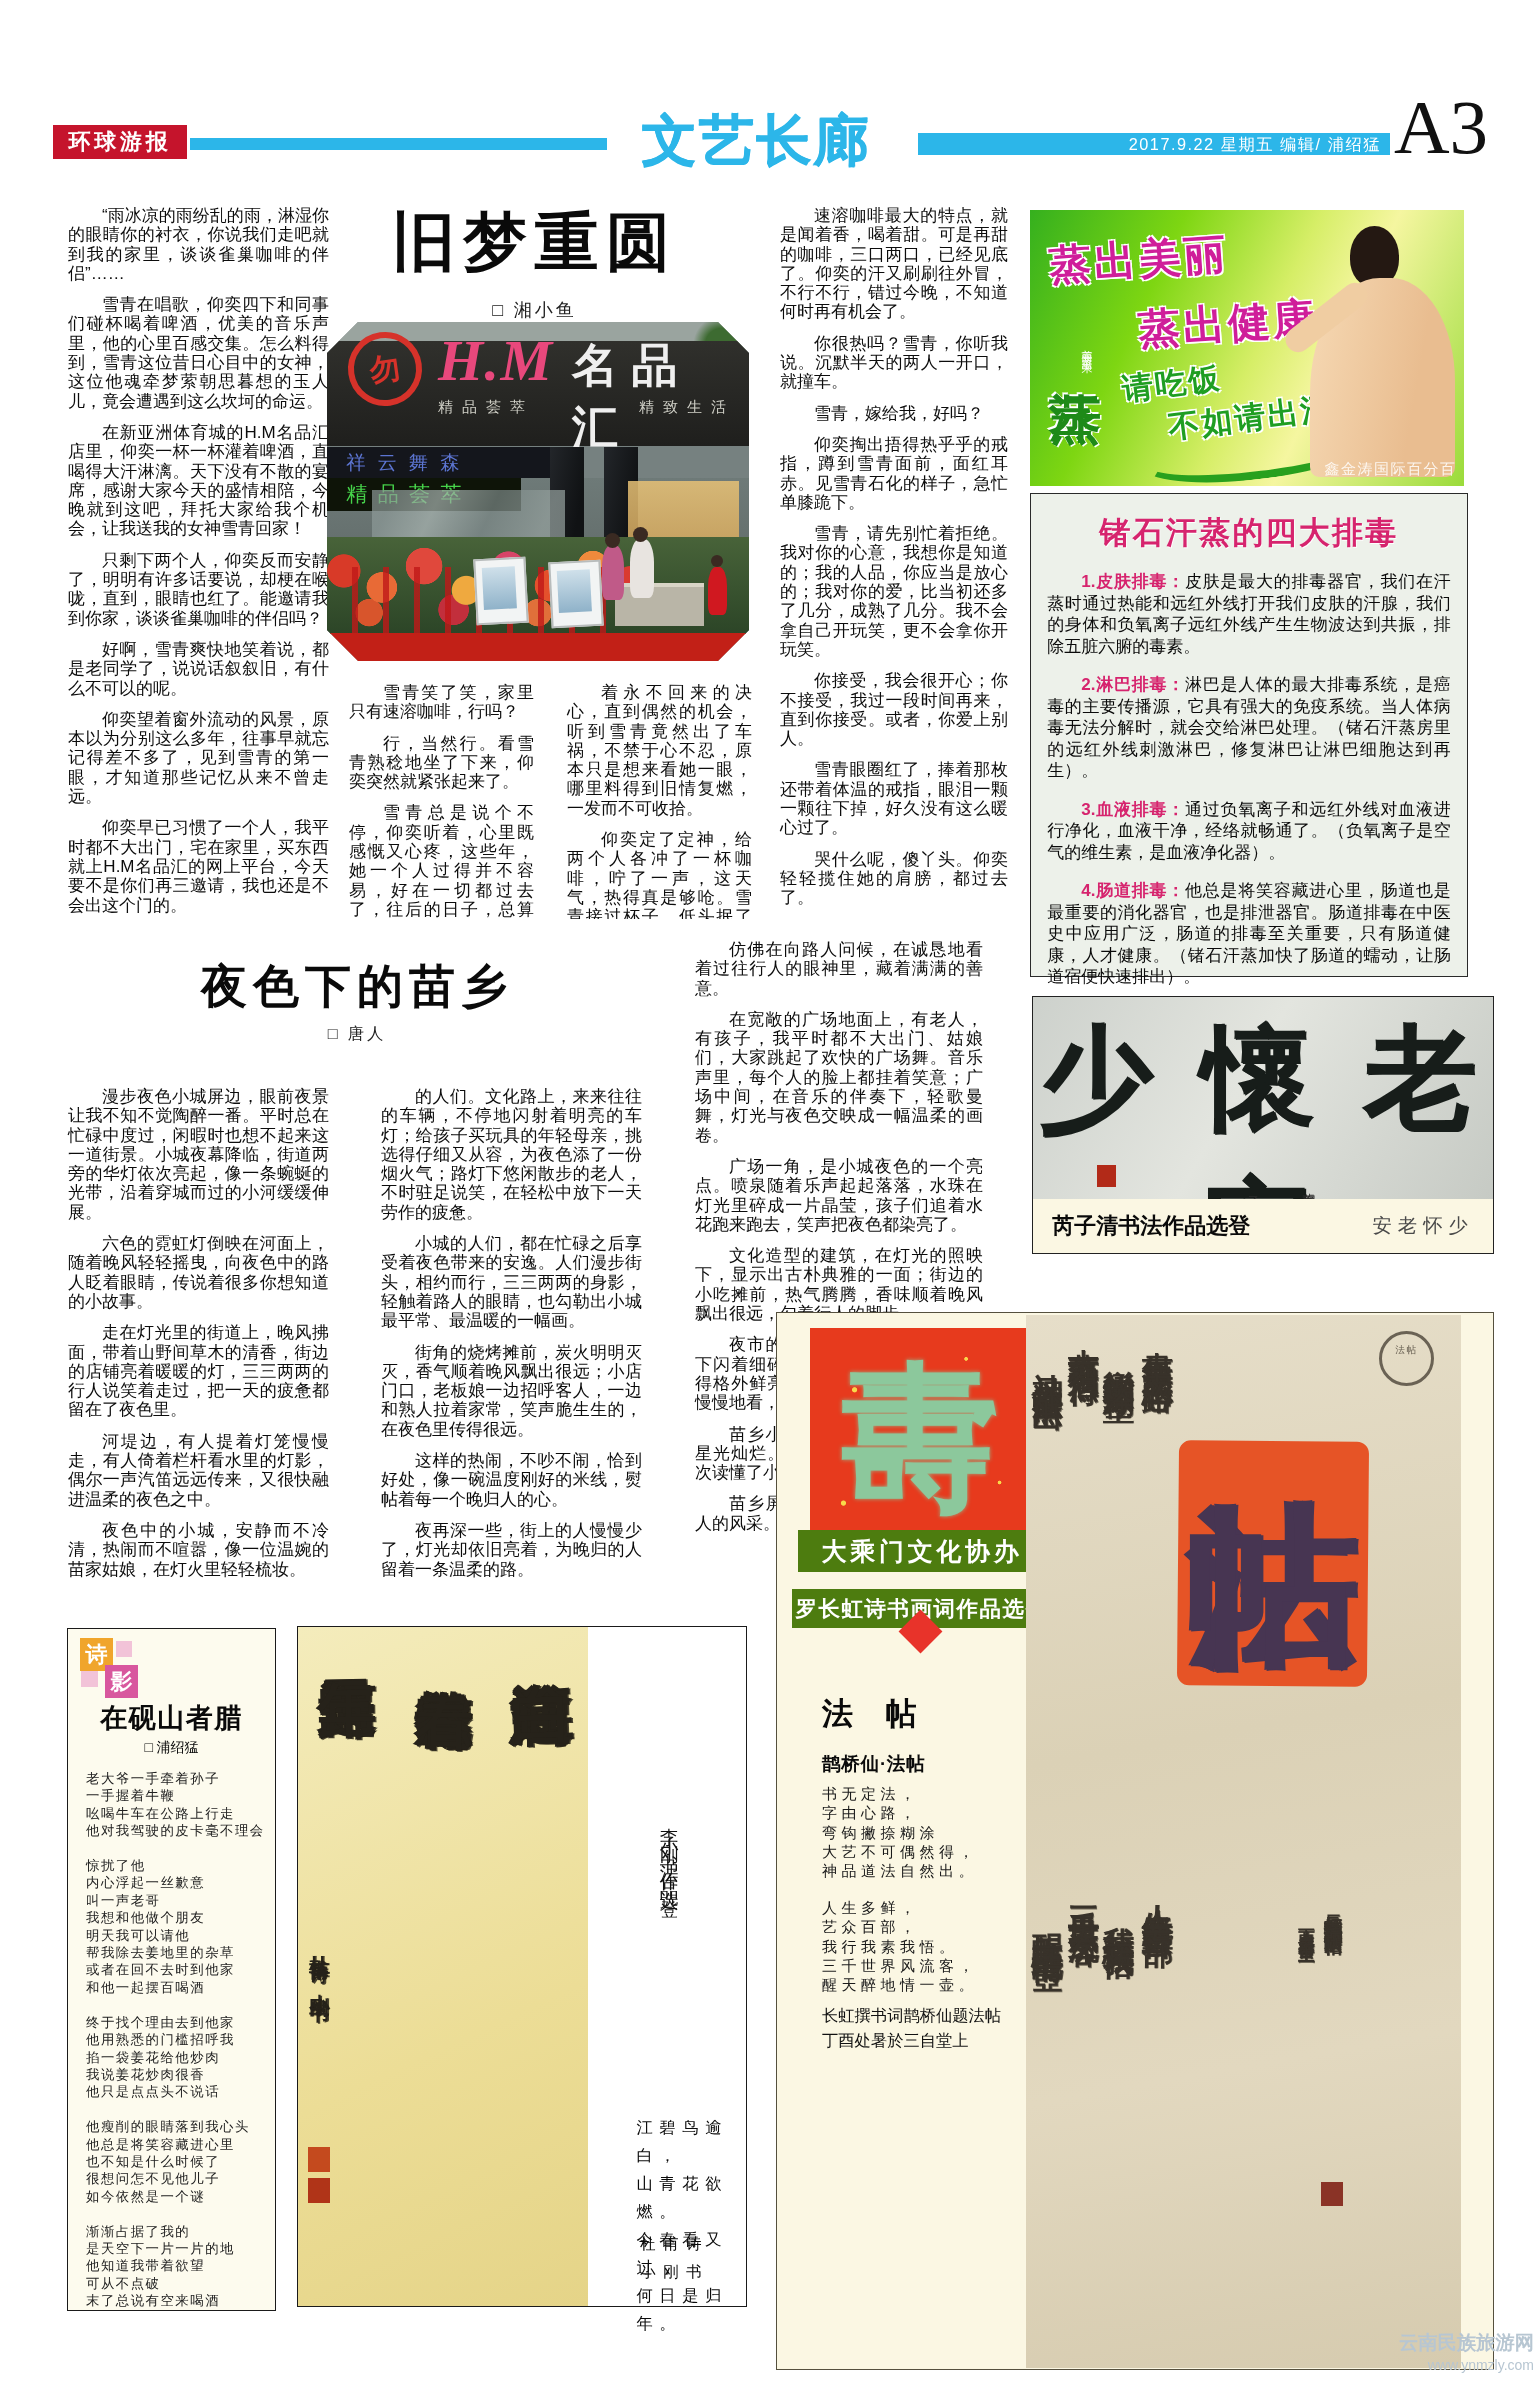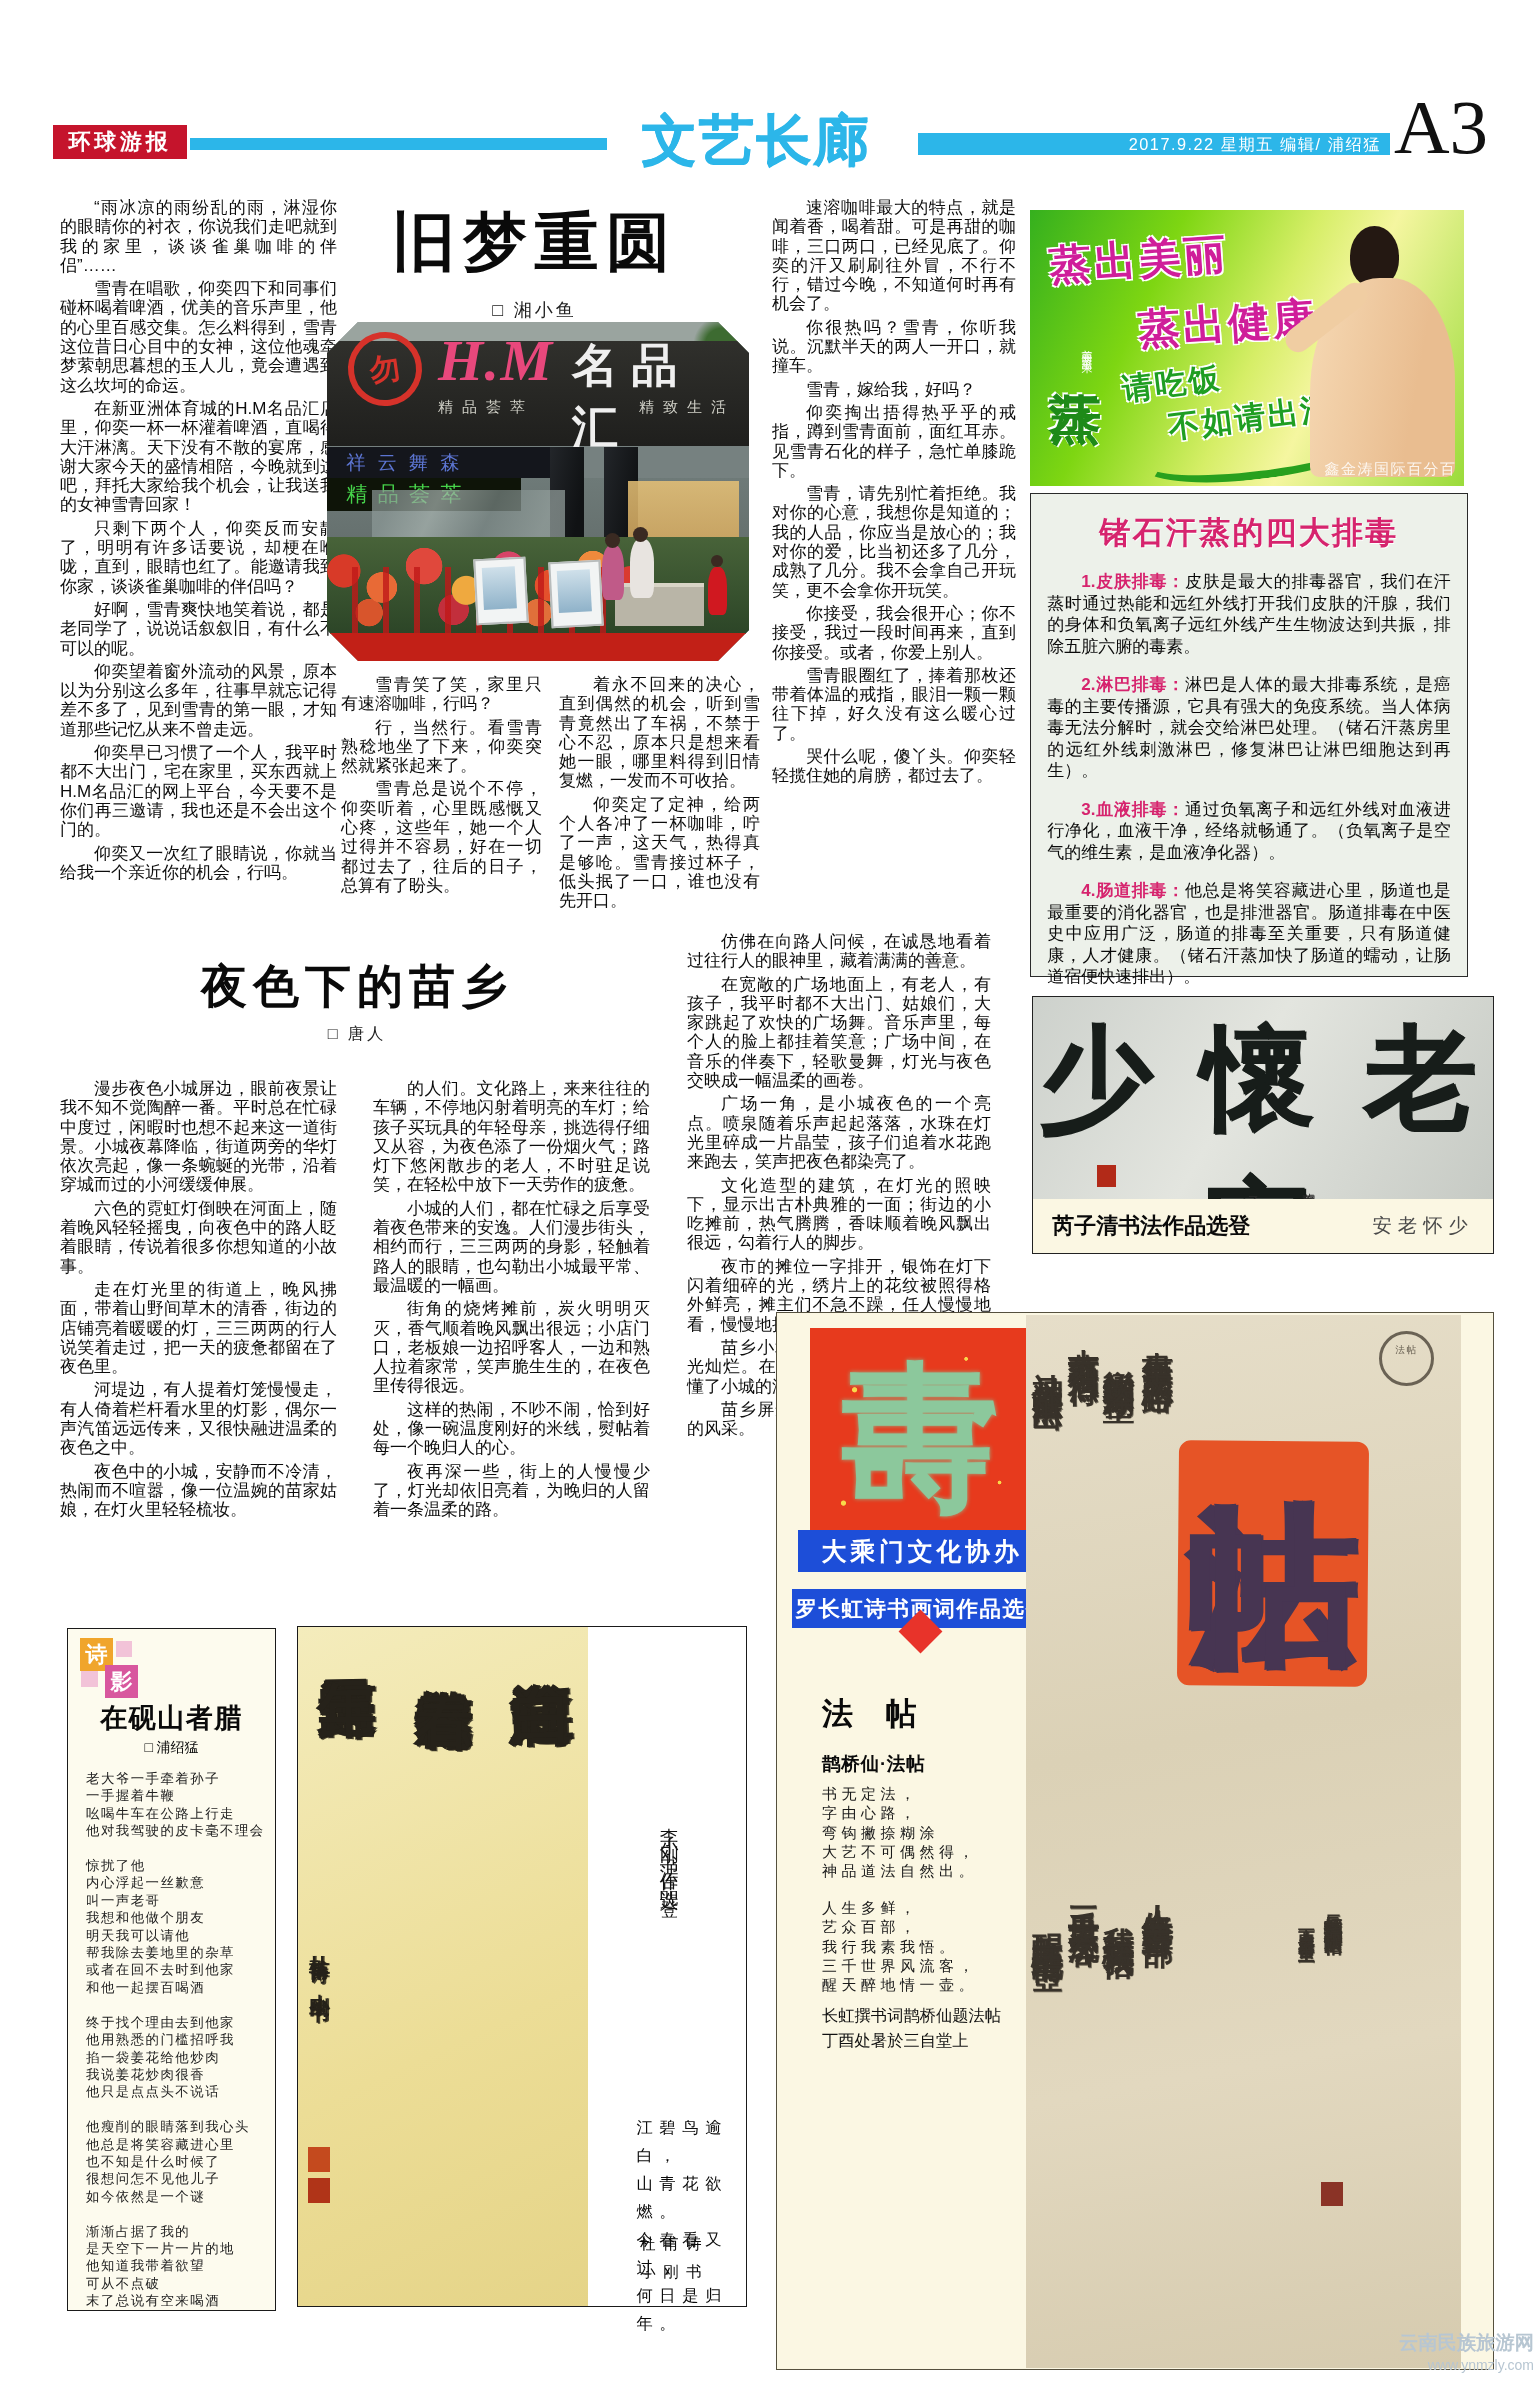--- a/index.html
+++ b/index.html
@@ -11,21 +11,21 @@
     display:flex;align-items:center;justify-content:center;font-family:"Liberation Serif",serif;
     font-weight:900;font-size:22px;letter-spacing:3.7px;}
   #bar-left{left:190px;top:138px;width:417px;height:12px;background:#2cb6e9;}
   #section-title{left:603px;top:104px;width:306px;text-align:center;font-size:55px;font-weight:900;
     color:#2cb6e9;letter-spacing:2.2px;text-shadow:0.7px 0 #2cb6e9,0 0.7px #2cb6e9;}
   #bar-right{left:918px;top:133px;width:472px;height:22px;background:#2cb6e9;color:#fff;
     font-size:16.3px;line-height:22px;text-align:right;padding-right:9px;box-sizing:border-box;letter-spacing:1.5px;}
   #page-no{left:1394px;top:83px;font-family:"Liberation Serif",serif;font-size:77px;color:#111;}
   
   .bodycol{position:absolute;text-align:justify;font-size:17px;line-height:19.3px;color:#0c0c0c;overflow:hidden;}
-  .bodycol p{margin:4px;text-indent:2em;}
+  .bodycol p{margin:12px;text-indent:2em;}
   
   #art1-title{left:312px;top:199px;width:445px;text-align:center;font-size:64px;font-weight:900;letter-spacing:7.4px;}
   #art1-byline{left:312px;top:290px;width:445px;text-align:center;font-family:"Liberation Serif",serif;
     font-size:18px;color:#222;letter-spacing:3px;margin-top:8px;}
   
   #photo{left:327px;top:322px;width:422px;height:339px;background:#768180;overflow:hidden;
     clip-path:polygon(31px 0,calc(100% - 31px) 0,100% 31px,100% calc(100% - 31px),calc(100% - 31px) 100%,31px 100%,0 calc(100% - 31px),0 31px);}
   .ph{position:absolute;}
   #ph-sky{left:0;top:0;width:100%;height:22px;background:#9aa49f;}
   #ph-leaf{right:-6px;top:0;width:67px;height:45px;background:radial-gradient(circle,#3d6b31 40%,transparent 70%);}
@@ -146,21 +146,21 @@
   
   #dc{left:776px;top:1312px;width:718px;height:1058px;background:#fbf7e3;border:0.7px solid #55503e;box-sizing:border-box;}
   #emblem{position:absolute;left:33px;top:15px;width:223px;height:206px;background:#e73a1d;overflow:hidden;
     background-image:radial-gradient(circle at 20% 30%,#f9d84a 2.2px,transparent 3px),
       radial-gradient(circle at 70% 15%,#f9d84a 1.5px,transparent 2.2px),
       radial-gradient(circle at 45% 60%,#f9d84a 2.2px,transparent 3px),
       radial-gradient(circle at 85% 75%,#f9d84a 1.5px,transparent 2.2px),
       radial-gradient(circle at 15% 85%,#f9d84a 2.2px,transparent 3px);}
   #emblem-ch{position:absolute;left:0;top:4.5px;width:100%;text-align:center;font-family:"Liberation Serif",serif;
     font-size:160px;font-weight:900;color:#8cc89c;text-shadow:0 0 4.5px rgba(140,200,156,.9);}
-  .banner{position:absolute;background:#1d4ed8;color:#fff;display:flex;align-items:center;justify-content:center;font-weight:700;}
+  .banner{position:absolute;background:#4d7c0f;color:#fff;display:flex;align-items:center;justify-content:center;font-weight:700;}
   #banner1{left:21px;top:217px;width:248px;height:42px;font-size:25px;letter-spacing:3.7px;}
   #banner2{left:15px;top:276px;width:260px;height:39px;font-size:21.5px;letter-spacing:1.5px;}
   #diamond{position:absolute;left:128px;top:303px;width:31px;height:31px;background:#e8332a;transform:rotate(45deg);}
   #fatie-title{position:absolute;left:45px;top:380px;font-size:31px;font-weight:900;letter-spacing:12px;}
   #fatie-sub{position:absolute;left:45px;top:438px;font-size:18.6px;font-weight:700;letter-spacing:0.7px;}
   .stanza{position:absolute;left:45px;font-family:"Liberation Serif",serif;font-size:15px;line-height:19.3px;color:#1a1a1a;}
   .stanza .ln{letter-spacing:4.5px;}
   #stanza1{top:472px;} #stanza2{top:586px;}
   #fatie-credits{position:absolute;left:45px;top:690px;font-size:16.3px;line-height:25px;color:#111;}
   

